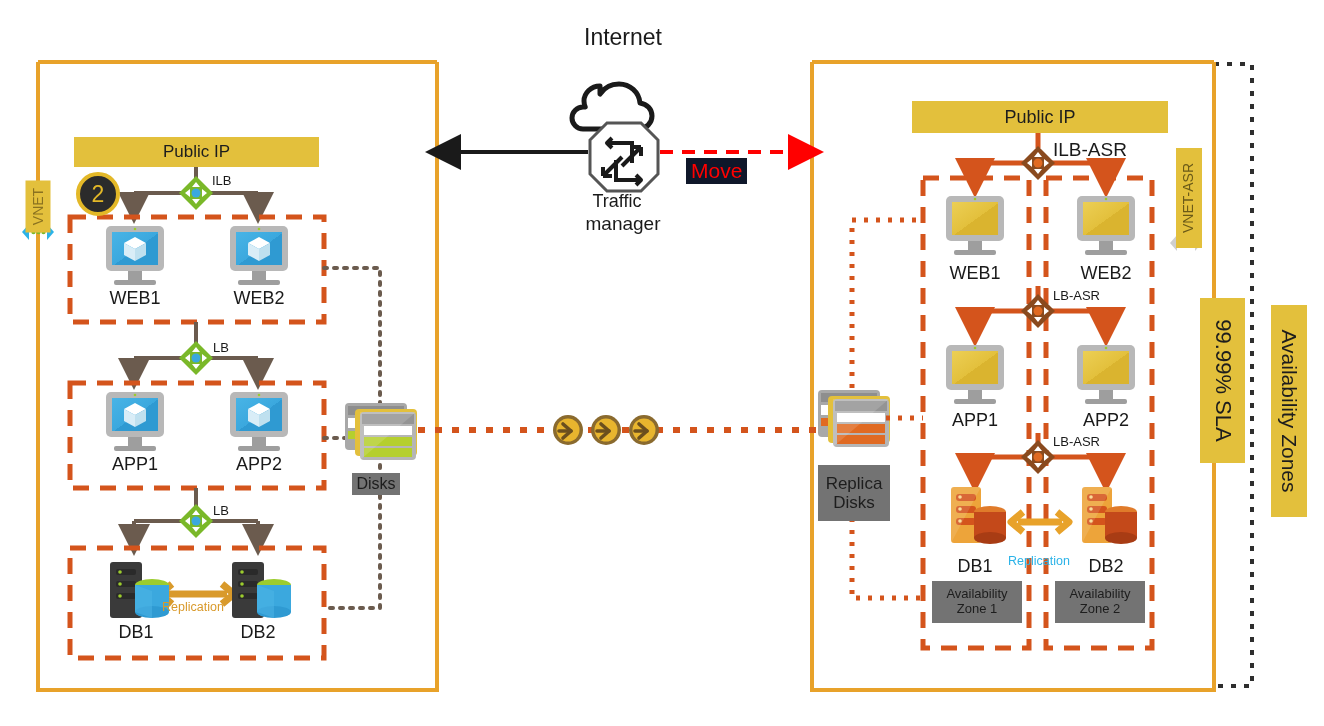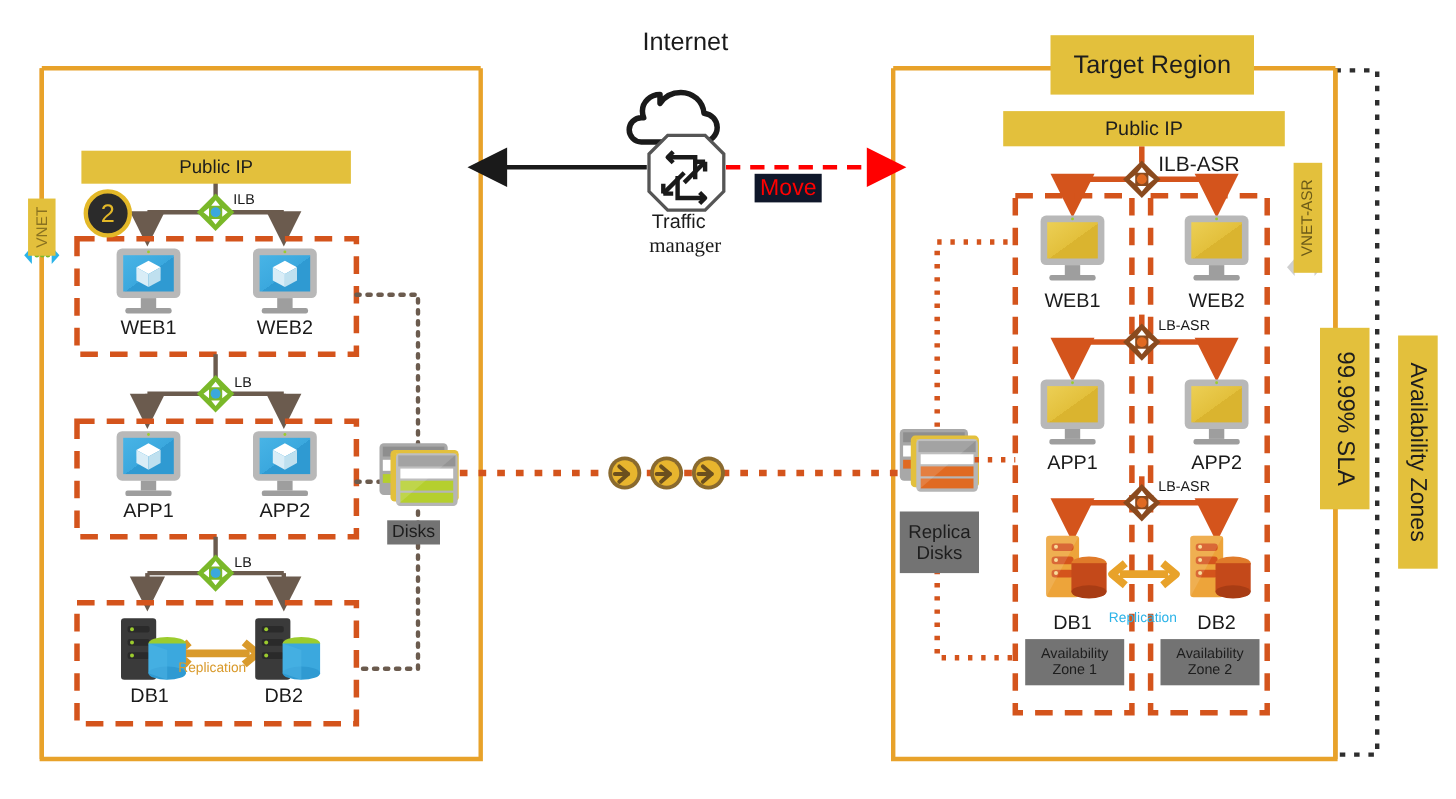--- a/index.html
+++ b/index.html
@@ -415,25 +415,24 @@
 <div class="plain" style="left:105px;top:622px;width:62px;font-size:18px;">DB1</div>
 <div class="plain" style="left:227px;top:622px;width:62px;font-size:18px;">DB2</div>
 
 <div class="repl-src" style="left:162px;top:600px;">Replication</div>
 
 <div class="gold gold-sm" style="left:352px;top:473px;width:48px;height:22px;font-size:16px;">Disks</div>
 
 <div class="plain" style="left:573px;top:24px;width:100px;font-size:23px;text-align:center;">Internet</div>
 
 <div class="plain" style="left:567px;top:191px;width:100px;font-size:18px;">Traffic</div>
-<div class="plain" style="left:563px;top:213px;width:120px;font-size:19px;font-family:Liberation Serif, serif;">manager</div>
+<div class="plain" style="left:563px;top:213px;width:120px;font-size:19px;">manager</div>
 
 <div class="movelbl" style="left:686px;top:158px;">Move</div>
 
-<div class="gold" style="left:955px;top:32px;width:185px;height:54px;font-size:23px;">Target Region</div>
 
 <div class="gold" style="left:912px;top:101px;width:256px;height:32px;font-size:18px;">Public IP</div>
 
 <div class="gold" style="left:1139px;top:185px;width:100px;height:26px;font-size:14px;color:#6b5a18;
             transform:rotate(-90deg);transform-origin:center center;">VNET-ASR</div>
 
 <div class="gold" style="left:1140px;top:358px;width:165px;height:45px;font-size:22px;
             transform:rotate(90deg);transform-origin:center center;">99.99% SLA</div>
 
 <div class="gold" style="left:1183px;top:393px;width:212px;height:36px;font-size:21px;

